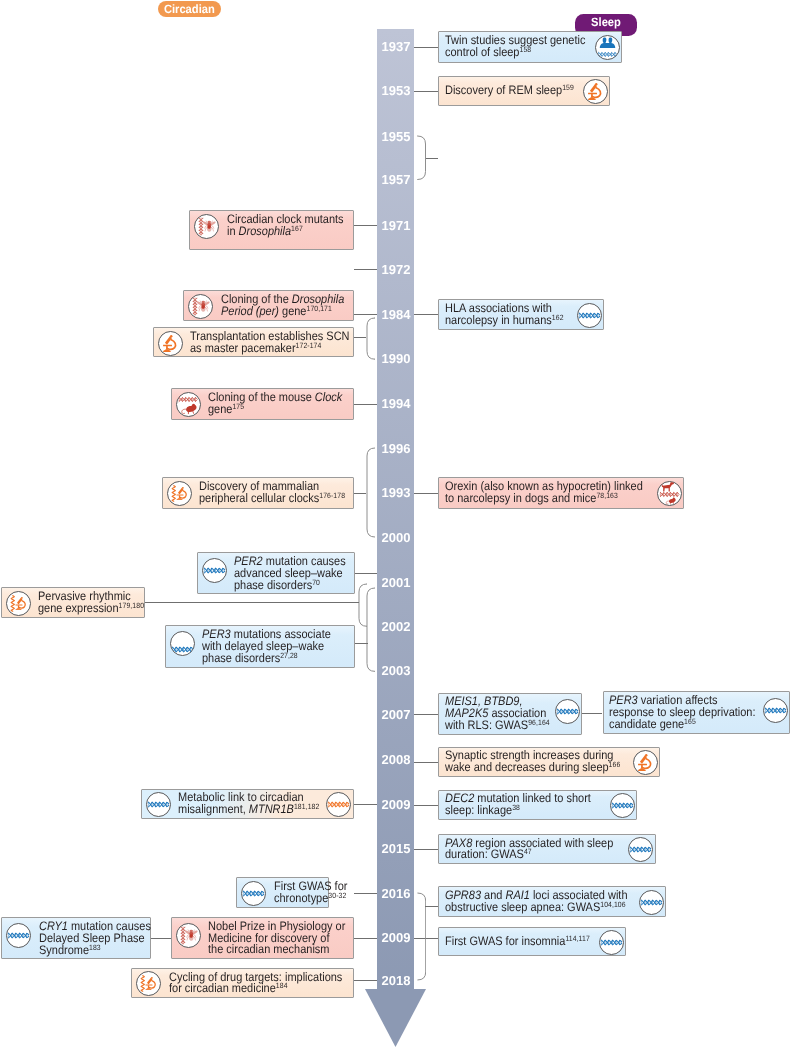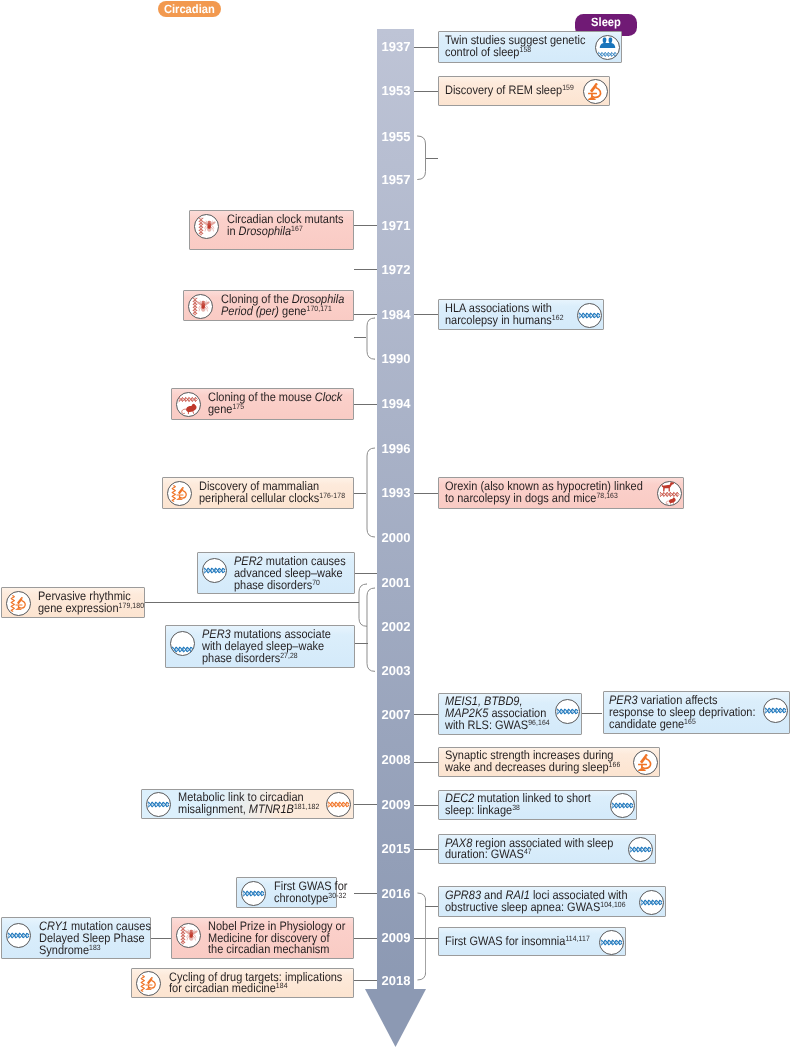--- a/index.html
+++ b/index.html
@@ -167,20 +167,37 @@
             <path d="M5.50 60.15 L6.89 59.08 L8.28 57.96 L9.67 56.75 L11.06 55.41 L12.45 53.90 L13.84 52.22 L15.23 50.35 L16.62 48.30 L18.02 46.11 L19.41 43.79 L20.80 41.40 L22.19 40.24 L23.58 41.32 L24.97 42.46 L26.36 43.72 L27.75 45.12 L29.14 46.69 L30.53 48.44 L31.92 50.38 L33.31 52.48 L34.70 54.72 L36.09 57.07 L37.48 59.48 L38.88 59.37 L40.27 58.27 L41.66 57.09 L43.05 55.79 L44.44 54.33 L45.83 52.69 L47.22 50.88 L48.61 48.88 L50.00 46.72 L51.39 44.43 L52.78 42.06 L54.17 39.95 L55.56 41.02 L56.95 42.14 L58.34 43.36 L59.73 44.72 L61.12 46.24 L62.52 47.95 L63.91 49.83 L65.30 51.89 L66.69 54.10 L68.08 56.42 L69.47 58.82 L70.86 59.66 L72.25 58.58 L73.64 57.43 L75.03 56.16 L76.42 54.74 L77.81 53.16 L79.20 51.39 L80.59 49.44 L81.98 47.32 L83.38 45.07 L84.77 42.71 L86.16 40.30 L87.55 40.73 L88.94 41.83 L90.33 43.02 L91.72 44.34 L93.11 45.81 L94.50 47.46 " stroke-width="4.45"></path>
             <path d="M5.50 39.85 L6.89 40.92 L8.28 42.04 L9.67 43.25 L11.06 44.59 L12.45 46.10 L13.84 47.78 L15.23 49.65 L16.62 51.70 L18.02 53.89 L19.41 56.21 L20.80 58.60 L22.19 59.76 L23.58 58.68 L24.97 57.54 L26.36 56.28 L27.75 54.88 L29.14 53.31 L30.53 51.56 L31.92 49.62 L33.31 47.52 L34.70 45.28 L36.09 42.93 L37.48 40.52 L38.88 40.63 L40.27 41.73 L41.66 42.91 L43.05 44.21 L44.44 45.67 L45.83 47.31 L47.22 49.12 L48.61 51.12 L50.00 53.28 L51.39 55.57 L52.78 57.94 L54.17 60.05 L55.56 58.98 L56.95 57.86 L58.34 56.64 L59.73 55.28 L61.12 53.76 L62.52 52.05 L63.91 50.17 L65.30 48.11 L66.69 45.90 L68.08 43.58 L69.47 41.18 L70.86 40.34 L72.25 41.42 L73.64 42.57 L75.03 43.84 L76.42 45.26 L77.81 46.84 L79.20 48.61 L80.59 50.56 L81.98 52.68 L83.38 54.93 L84.77 57.29 L86.16 59.70 L87.55 59.27 L88.94 58.17 L90.33 56.98 L91.72 55.66 L93.11 54.19 L94.50 52.54 " stroke-width="4.45"></path>
           </g>
         </svg>
       </div>
   <div class="txt" style="left:5.8px;top:3.3px">
         <div>HLA associations with</div>
         <div>narcolepsy in humans<sup>162</sup></div>
       </div>
 </div>
+<div class="box" style="left:152.7px;top:327.4px;width:201.1px;height:29.5px;background-image:linear-gradient(to bottom,#fef2e7 0%,#fdeadb 22%,#fce4d0 100%);border-color:#9b9b9b">
+  <div class="ic" style="left:4.0px;top:2.2px;width:25px;height:25px">
+        <svg viewBox="0 0 100 100" xmlns="http://www.w3.org/2000/svg">
+          <path d="M52.80 33.80 C71.70 41.00 76.20 56.30 68.10 68.00 C60.90 76.10 47.40 77.00 36.60 71.60" fill="none" stroke="#f07427" stroke-width="7.20" stroke-linecap="round"></path>
+          <rect x="17.70" y="55.40" width="38.70" height="6.30" rx="1.08" fill="#f07427"></rect>
+          <rect x="30.75" y="59.90" width="7.38" height="18.00" fill="#f07427"></rect>
+          <path d="M18.60 84.20 L27.60 76.10 L41.10 76.10 L50.10 84.20 Z" fill="#f07427"></path>
+          <rect x="18.15" y="81.50" width="32.40" height="5.04" rx="1.08" fill="#f07427"></rect>
+          <path d="M47.40 18.50 L25.80 46.40 L34.80 55.40 L56.40 26.60 Z" fill="#f07427"></path>
+          <circle cx="53.25" cy="18.50" r="5.22" fill="#f07427"></circle>
+        </svg>
+      </div>
+  <div class="txt" style="left:36.8px;top:2.3px">
+        <div>Transplantation establishes SCN</div>
+        <div>as master pacemaker<sup>172-174</sup></div>
+      </div>
+</div>
 <div class="box" style="left:170.5px;top:388.0px;width:183.3px;height:31.5px;background-image:linear-gradient(to bottom,#fcdcd8 0%,#fbd0ca 22%,#f9cbc4 100%);border-color:#9b9b9b">
   <div class="ic" style="left:4.0px;top:3.2px;width:25px;height:25px">
         <svg viewBox="0 0 100 100" xmlns="http://www.w3.org/2000/svg">
           <g fill="none" stroke="#c0392b" stroke-linecap="round">
             <path d="M9.00 22.22 L9.00 33.78 M23.18 22.22 L23.18 33.78 M37.36 22.22 L37.36 33.78 M51.55 22.22 L51.55 33.78 M65.73 22.22 L65.73 33.78 M79.91 22.22 L79.91 33.78 " stroke-width="2.15"></path>
             <path d="M9.00 36.89 L10.22 35.96 L11.44 34.98 L12.66 33.92 L13.88 32.74 L15.09 31.42 L16.31 29.94 L17.53 28.30 L18.75 26.51 L19.97 24.59 L21.19 22.56 L22.41 20.46 L23.62 19.45 L24.84 20.39 L26.06 21.40 L27.28 22.50 L28.50 23.72 L29.72 25.10 L30.94 26.63 L32.16 28.33 L33.38 30.17 L34.59 32.14 L35.81 34.20 L37.03 36.31 L38.25 36.21 L39.47 35.25 L40.69 34.22 L41.91 33.07 L43.12 31.79 L44.34 30.36 L45.56 28.77 L46.78 27.02 L48.00 25.13 L49.22 23.12 L50.44 21.04 L51.66 19.19 L52.88 20.13 L54.09 21.11 L55.31 22.18 L56.53 23.37 L57.75 24.71 L58.97 26.20 L60.19 27.85 L61.41 29.66 L62.62 31.59 L63.84 33.63 L65.06 35.73 L66.28 36.47 L67.50 35.52 L68.72 34.51 L69.94 33.40 L71.16 32.16 L72.38 30.77 L73.59 29.22 L74.81 27.51 L76.03 25.65 L77.25 23.68 L78.47 21.61 L79.69 19.49 L80.91 19.87 L82.12 20.84 L83.34 21.88 L84.56 23.04 L85.78 24.33 L87.00 25.78 " stroke-width="3.90"></path>
             <path d="M9.00 19.11 L10.22 20.04 L11.44 21.02 L12.66 22.08 L13.88 23.26 L15.09 24.58 L16.31 26.06 L17.53 27.70 L18.75 29.49 L19.97 31.41 L21.19 33.44 L22.41 35.54 L23.62 36.55 L24.84 35.61 L26.06 34.60 L27.28 33.50 L28.50 32.28 L29.72 30.90 L30.94 29.37 L32.16 27.67 L33.38 25.83 L34.59 23.86 L35.81 21.80 L37.03 19.69 L38.25 19.79 L39.47 20.75 L40.69 21.78 L41.91 22.93 L43.12 24.21 L44.34 25.64 L45.56 27.23 L46.78 28.98 L48.00 30.87 L49.22 32.88 L50.44 34.96 L51.66 36.81 L52.88 35.87 L54.09 34.89 L55.31 33.82 L56.53 32.63 L57.75 31.29 L58.97 29.80 L60.19 28.15 L61.41 26.34 L62.62 24.41 L63.84 22.37 L65.06 20.27 L66.28 19.53 L67.50 20.48 L68.72 21.49 L69.94 22.60 L71.16 23.84 L72.38 25.23 L73.59 26.78 L74.81 28.49 L76.03 30.35 L77.25 32.32 L78.47 34.39 L79.69 36.51 L80.91 36.13 L82.12 35.16 L83.34 34.12 L84.56 32.96 L85.78 31.67 L87.00 30.22 " stroke-width="3.90"></path>
           </g>
           <path d="M43.20 70.80 C30.40 67.60 19.20 74.00 20.80 83.60 C22.40 90.00 30.40 91.60 33.60 88.40" fill="none" stroke="#c0392b" stroke-width="3.68" stroke-linecap="round" opacity="0.72"></path>
           <path d="M40.00 75.60 C38.40 61.20 51.20 54.80 62.40 56.40 C68.80 48.40 83.20 50.00 84.80 61.20 C86.40 72.40 68.80 83.60 48.00 83.60 Z" fill="#c0392b"></path>
@@ -377,21 +394,21 @@
             <path d="M5.50 60.15 L6.89 59.08 L8.28 57.96 L9.67 56.75 L11.06 55.41 L12.45 53.90 L13.84 52.22 L15.23 50.35 L16.62 48.30 L18.02 46.11 L19.41 43.79 L20.80 41.40 L22.19 40.24 L23.58 41.32 L24.97 42.46 L26.36 43.72 L27.75 45.12 L29.14 46.69 L30.53 48.44 L31.92 50.38 L33.31 52.48 L34.70 54.72 L36.09 57.07 L37.48 59.48 L38.88 59.37 L40.27 58.27 L41.66 57.09 L43.05 55.79 L44.44 54.33 L45.83 52.69 L47.22 50.88 L48.61 48.88 L50.00 46.72 L51.39 44.43 L52.78 42.06 L54.17 39.95 L55.56 41.02 L56.95 42.14 L58.34 43.36 L59.73 44.72 L61.12 46.24 L62.52 47.95 L63.91 49.83 L65.30 51.89 L66.69 54.10 L68.08 56.42 L69.47 58.82 L70.86 59.66 L72.25 58.58 L73.64 57.43 L75.03 56.16 L76.42 54.74 L77.81 53.16 L79.20 51.39 L80.59 49.44 L81.98 47.32 L83.38 45.07 L84.77 42.71 L86.16 40.30 L87.55 40.73 L88.94 41.83 L90.33 43.02 L91.72 44.34 L93.11 45.81 L94.50 47.46 " stroke-width="4.45"></path>
             <path d="M5.50 39.85 L6.89 40.92 L8.28 42.04 L9.67 43.25 L11.06 44.59 L12.45 46.10 L13.84 47.78 L15.23 49.65 L16.62 51.70 L18.02 53.89 L19.41 56.21 L20.80 58.60 L22.19 59.76 L23.58 58.68 L24.97 57.54 L26.36 56.28 L27.75 54.88 L29.14 53.31 L30.53 51.56 L31.92 49.62 L33.31 47.52 L34.70 45.28 L36.09 42.93 L37.48 40.52 L38.88 40.63 L40.27 41.73 L41.66 42.91 L43.05 44.21 L44.44 45.67 L45.83 47.31 L47.22 49.12 L48.61 51.12 L50.00 53.28 L51.39 55.57 L52.78 57.94 L54.17 60.05 L55.56 58.98 L56.95 57.86 L58.34 56.64 L59.73 55.28 L61.12 53.76 L62.52 52.05 L63.91 50.17 L65.30 48.11 L66.69 45.90 L68.08 43.58 L69.47 41.18 L70.86 40.34 L72.25 41.42 L73.64 42.57 L75.03 43.84 L76.42 45.26 L77.81 46.84 L79.20 48.61 L80.59 50.56 L81.98 52.68 L83.38 54.93 L84.77 57.29 L86.16 59.70 L87.55 59.27 L88.94 58.17 L90.33 56.98 L91.72 55.66 L93.11 54.19 L94.50 52.54 " stroke-width="4.45"></path>
           </g>
         </svg>
       </div>
   <div class="txt" style="left:5.8px;top:2.5px">
         <div><i>PAX8</i> region associated with sleep</div>
         <div>duration: GWAS<sup>47</sup></div>
       </div>
 </div>
-<div class="box" style="left:236.2px;top:877.4px;width:101px;height:30.6px;background-image:linear-gradient(to bottom,#e7f4fd 0%,#dbeefb 22%,#d4eafa 100%);border-color:#9b9b9b">
+<div class="box" style="left:236.2px;top:877.4px;width:93px;height:30.6px;background-image:linear-gradient(to bottom,#e7f4fd 0%,#dbeefb 22%,#d4eafa 100%);border-color:#9b9b9b">
   <div class="ic" style="left:4.0px;top:2.8px;width:25px;height:25px">
         <svg viewBox="0 0 100 100" xmlns="http://www.w3.org/2000/svg">
           <g fill="none" stroke="#1b75bb" stroke-linecap="round">
             <path d="M5.50 43.41 L5.50 56.59 M21.68 43.41 L21.68 56.59 M37.86 43.41 L37.86 56.59 M54.05 43.41 L54.05 56.59 M70.23 43.41 L70.23 56.59 M86.41 43.41 L86.41 56.59 " stroke-width="2.45"></path>
             <path d="M5.50 60.15 L6.89 59.08 L8.28 57.96 L9.67 56.75 L11.06 55.41 L12.45 53.90 L13.84 52.22 L15.23 50.35 L16.62 48.30 L18.02 46.11 L19.41 43.79 L20.80 41.40 L22.19 40.24 L23.58 41.32 L24.97 42.46 L26.36 43.72 L27.75 45.12 L29.14 46.69 L30.53 48.44 L31.92 50.38 L33.31 52.48 L34.70 54.72 L36.09 57.07 L37.48 59.48 L38.88 59.37 L40.27 58.27 L41.66 57.09 L43.05 55.79 L44.44 54.33 L45.83 52.69 L47.22 50.88 L48.61 48.88 L50.00 46.72 L51.39 44.43 L52.78 42.06 L54.17 39.95 L55.56 41.02 L56.95 42.14 L58.34 43.36 L59.73 44.72 L61.12 46.24 L62.52 47.95 L63.91 49.83 L65.30 51.89 L66.69 54.10 L68.08 56.42 L69.47 58.82 L70.86 59.66 L72.25 58.58 L73.64 57.43 L75.03 56.16 L76.42 54.74 L77.81 53.16 L79.20 51.39 L80.59 49.44 L81.98 47.32 L83.38 45.07 L84.77 42.71 L86.16 40.30 L87.55 40.73 L88.94 41.83 L90.33 43.02 L91.72 44.34 L93.11 45.81 L94.50 47.46 " stroke-width="4.45"></path>
             <path d="M5.50 39.85 L6.89 40.92 L8.28 42.04 L9.67 43.25 L11.06 44.59 L12.45 46.10 L13.84 47.78 L15.23 49.65 L16.62 51.70 L18.02 53.89 L19.41 56.21 L20.80 58.60 L22.19 59.76 L23.58 58.68 L24.97 57.54 L26.36 56.28 L27.75 54.88 L29.14 53.31 L30.53 51.56 L31.92 49.62 L33.31 47.52 L34.70 45.28 L36.09 42.93 L37.48 40.52 L38.88 40.63 L40.27 41.73 L41.66 42.91 L43.05 44.21 L44.44 45.67 L45.83 47.31 L47.22 49.12 L48.61 51.12 L50.00 53.28 L51.39 55.57 L52.78 57.94 L54.17 60.05 L55.56 58.98 L56.95 57.86 L58.34 56.64 L59.73 55.28 L61.12 53.76 L62.52 52.05 L63.91 50.17 L65.30 48.11 L66.69 45.90 L68.08 43.58 L69.47 41.18 L70.86 40.34 L72.25 41.42 L73.64 42.57 L75.03 43.84 L76.42 45.26 L77.81 46.84 L79.20 48.61 L80.59 50.56 L81.98 52.68 L83.38 54.93 L84.77 57.29 L86.16 59.70 L87.55 59.27 L88.94 58.17 L90.33 56.98 L91.72 55.66 L93.11 54.19 L94.50 52.54 " stroke-width="4.45"></path>
           </g>
         </svg>
       </div>
   <div class="txt" style="left:36.8px;top:2.9px">

